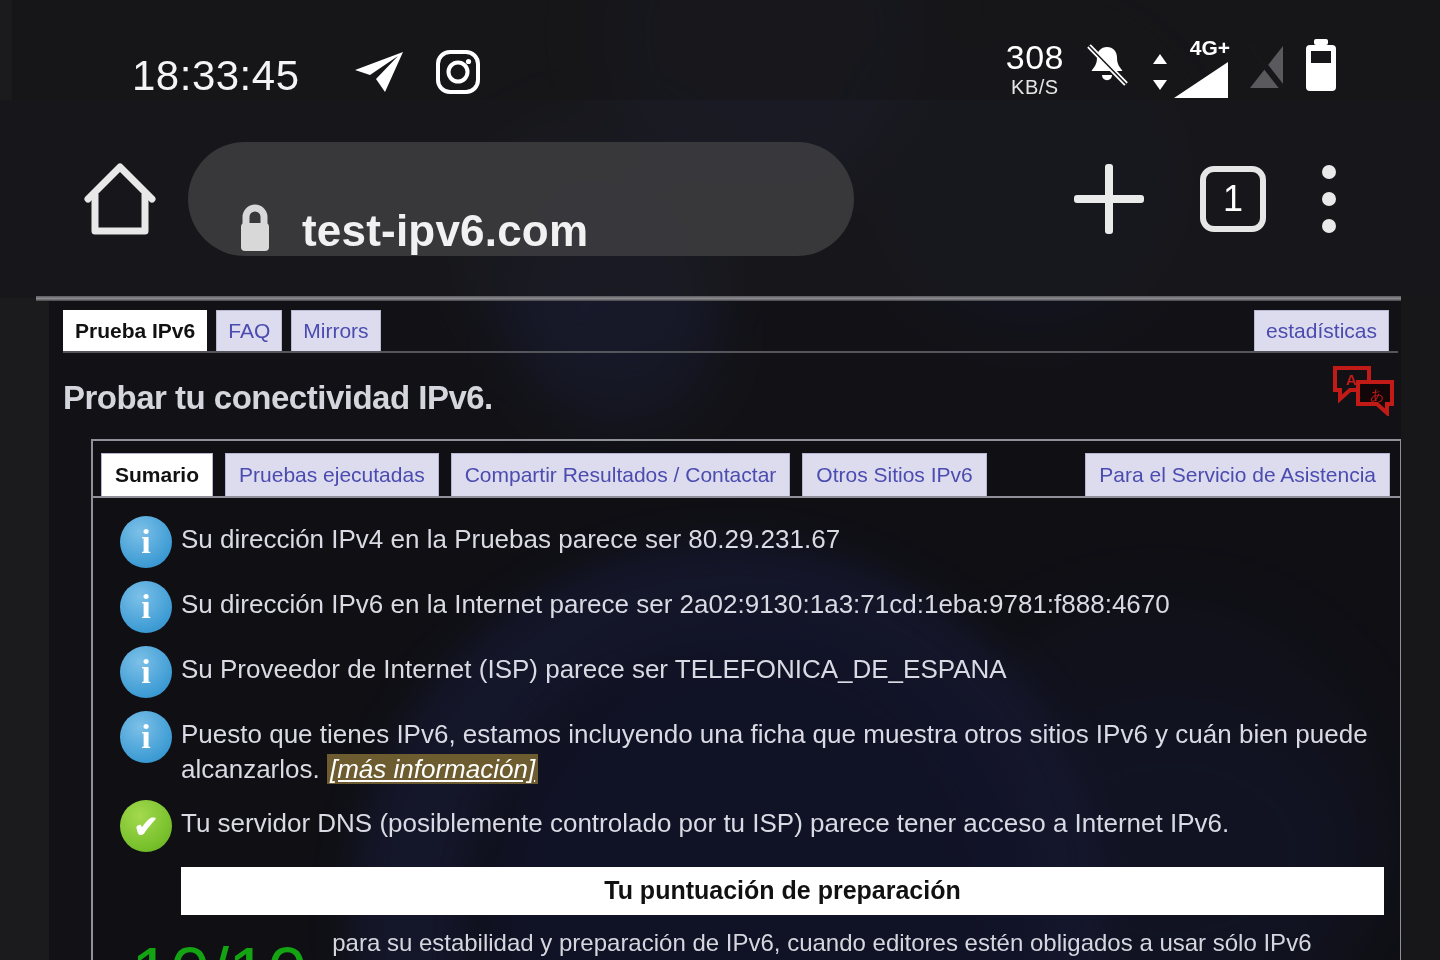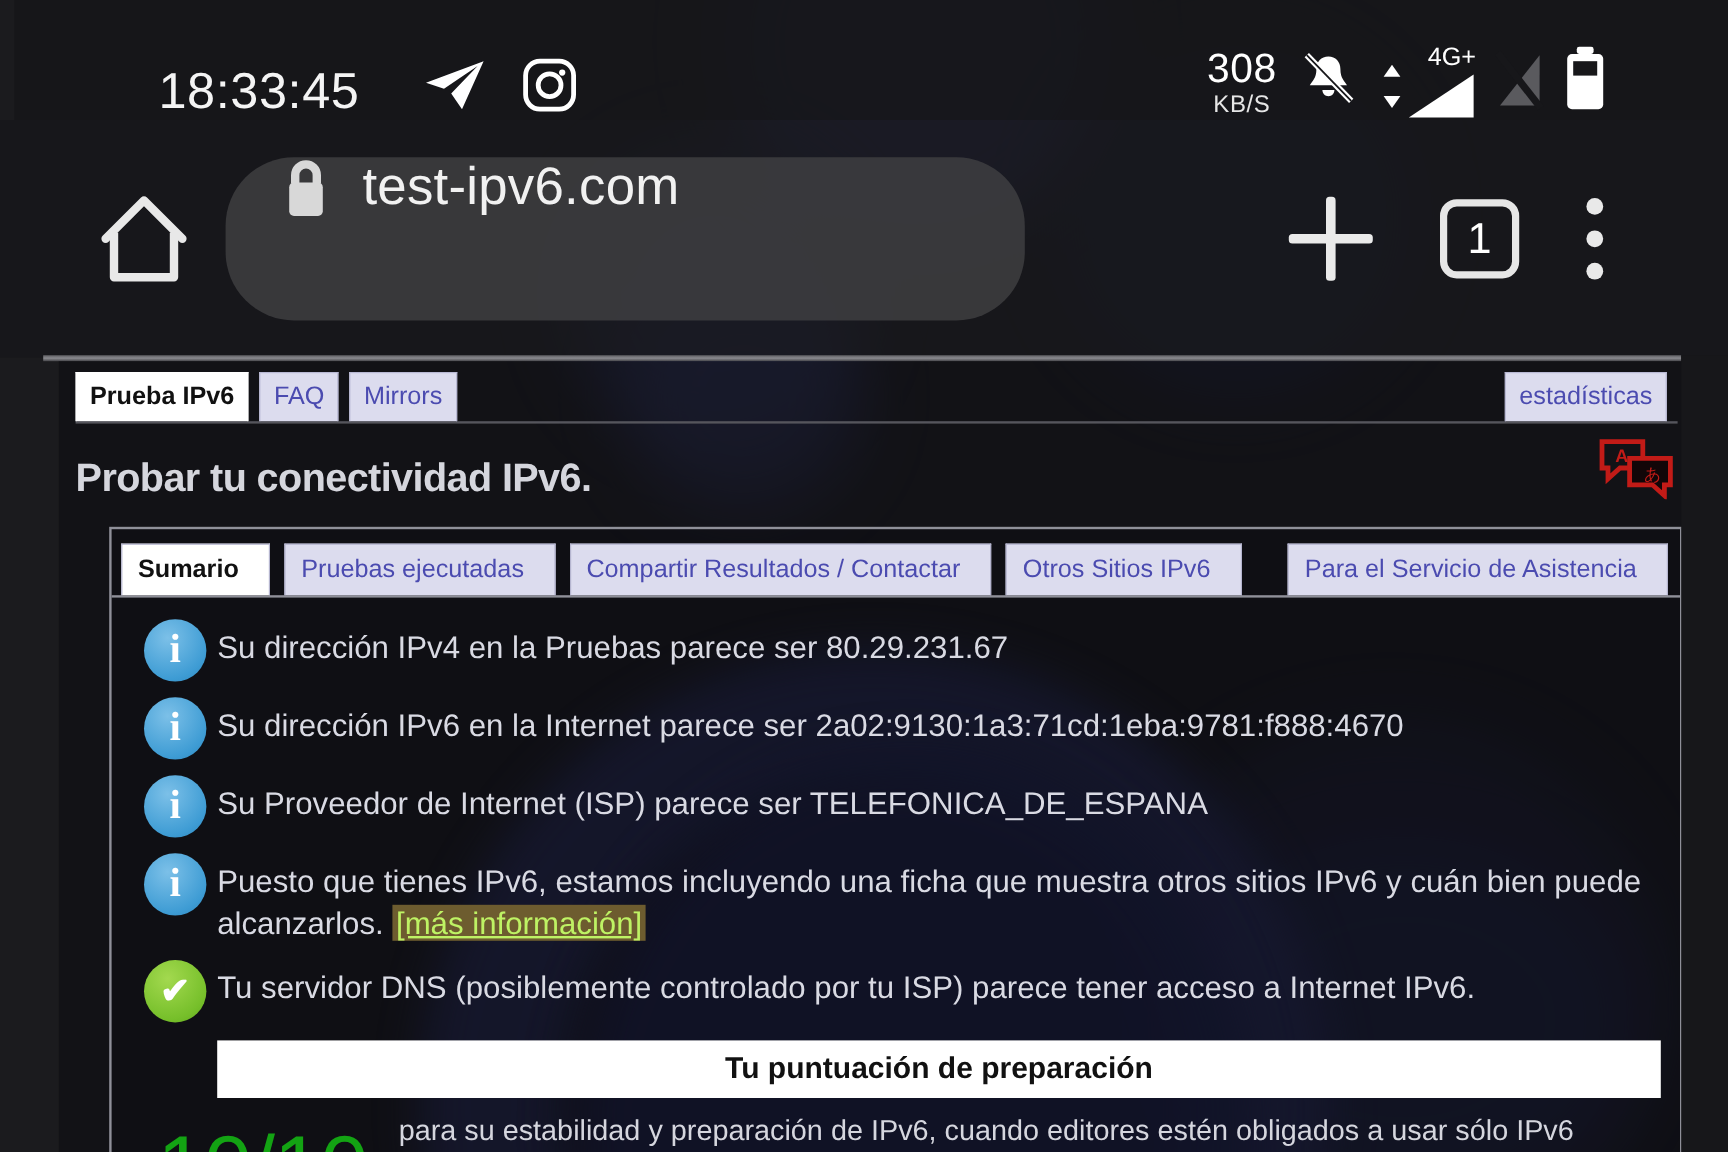--- a/index.html
+++ b/index.html
@@ -51,36 +51,37 @@
   }
   .clock {
     font-size: 42px; letter-spacing: .5px; margin-left: 120px;
     font-family: "Liberation Sans", sans-serif; color:#f4f4f4;
   }
   .sb-left-icons { display:flex; align-items:center; gap: 28px; margin-left: 52px; }
   .sb-right { margin-left: auto; display: flex; align-items: center; gap: 16px; margin-right: 112px; }
   .netspeed { text-align: center; line-height: 1; }
   .netspeed .num { font-size: 34px; color: #fff; letter-spacing:.5px; }
   .netspeed .unit { font-size: 20px; color: #e6e6e6; letter-spacing:.5px; margin-top: 3px; display:block;}
-  .net-label { font-size: 21px; font-weight: normal; color:#fff; }
+  .net-label { font-size: 21px; font-weight: bold; color:#fff; }
 
   
   .toolbar {
     position: absolute; left: 0; top: 100px; width: 1440px; height: 198px;
     display: flex; align-items: center;
     background: rgba(23,23,26,.80);
   }
   .home-btn { margin-left: 82px; width: 76px; height: 76px; display:flex; align-items:center; justify-content:center; }
   .urlbar {
     margin-left: 30px;
-    width: 666px; height: 136px;
+    width: 666px; height: 114px;
     background: rgba(64,64,66,.82);
     border-radius: 57px;
-    display: flex; align-items: flex-start;
+    display: flex; align-items: flex-end;
     padding-left: 46px;
+    font-weight: bold;
   }
   .urlbar .lock { margin-right: 26px; display:flex; }
   .url-text { font-size: 44px; color: #f1f1f1; letter-spacing: .2px; white-space: nowrap; }
   .tb-right { margin-left: auto; display: flex; align-items: center; gap: 56px; margin-right: 104px; }
   .plus-btn { width: 70px; height: 70px; position: relative; }
   .plus-btn::before, .plus-btn::after {
     content:''; position:absolute; background:#eaeaea; border-radius:3px;
   }
   .plus-btn::before { left: 0; top: 31px; width: 70px; height: 8px; }
   .plus-btn::after  { top: 0; left: 31px; height: 70px; width: 8px; }
@@ -133,42 +134,42 @@
     margin: 22px 12px 0 42px;
     border: 2px solid #8f9099;
     background: rgba(8,9,16,.25);
     padding-bottom: 6px;
   }
   .inner-tabs {
     display: flex; align-items: flex-end;
     padding: 12px 8px 0 8px;
   }
   .itab {
-    font-size: 21px; line-height:1; padding: 10px 25px 11px 13px; margin-right: 12px;
+    font-size: 21px; line-height:1; padding: 10px 13px 11px 13px; margin-right: 12px;
     background:#dcdcee; color:#4b4bb0; border:1px solid #b5b5cf; border-bottom:none;
     white-space: nowrap;
   }
   .itab.active { background:#fff; color:#111; font-weight:bold; }
   .itab-right { margin-left:auto; margin-right: 2px; }
   .inner-rule { height:2px; background:#8f9099; margin: 0 0 0 0; }
 
   .rows { padding: 10px 0 0 0; }
   .row { display: flex; align-items: flex-start; padding: 6px 16px 5px 18px; }
   .icon-cell { width: 70px; flex: 0 0 70px; display:flex; justify-content:center; padding-top: 2px; }
   .ico {
     width: 52px; height: 52px; border-radius: 50%;
     display:flex; align-items:center; justify-content:center;
     font-weight: bold; color:#fff;
   }
   .ico-info { background: radial-gradient(circle at 38% 30%, #7cc0e8, #3e9cd4 70%, #2d86bd); font-size: 34px; font-family:"Liberation Serif", serif; }
   .ico-ok { background: radial-gradient(circle at 38% 30%, #a3d94f, #76bf2a 70%, #5fa81e); font-size: 30px; }
   .row-text { font-size: 26px; line-height: 1.35; color: #d9dae3; padding-top: 8px; }
   .hl {
-    text-decoration: underline;
-    background: #6d5c2f; color: #bef264; padding: 0 3px; margin-top: 32px;
+    font-style: italic; text-decoration: underline;
+    background: #6d5c2f; color: #ffffff; padding: 0 3px; margin-top: 32px;
   }
 
   .score-banner {
     margin: 10px 16px 0 88px;
     background: #ffffff; color: #111;
     font-size: 25px; font-weight: bold;
     text-align: center; padding: 9px 0 10px 0;
   }
   .score-wrap { display: flex; align-items: flex-start; padding: 4px 0 0 0; }
   .score-num {

